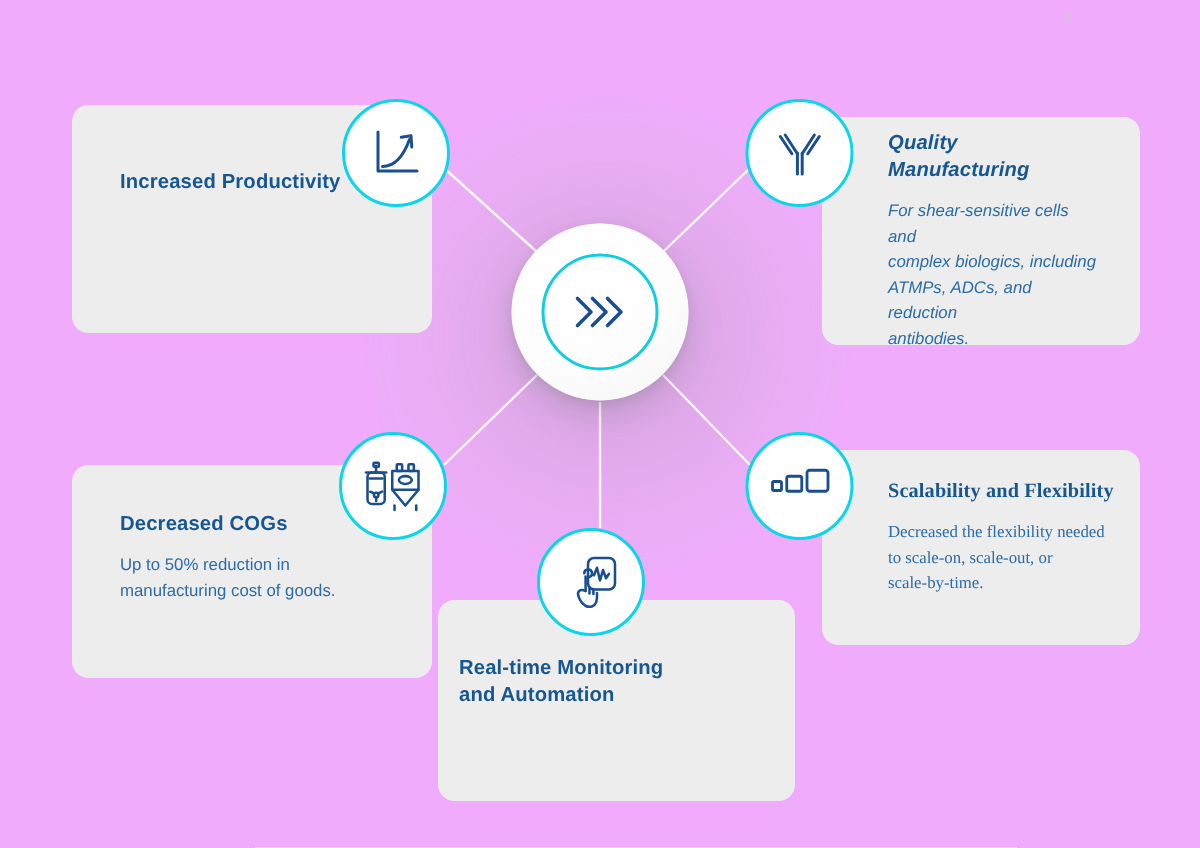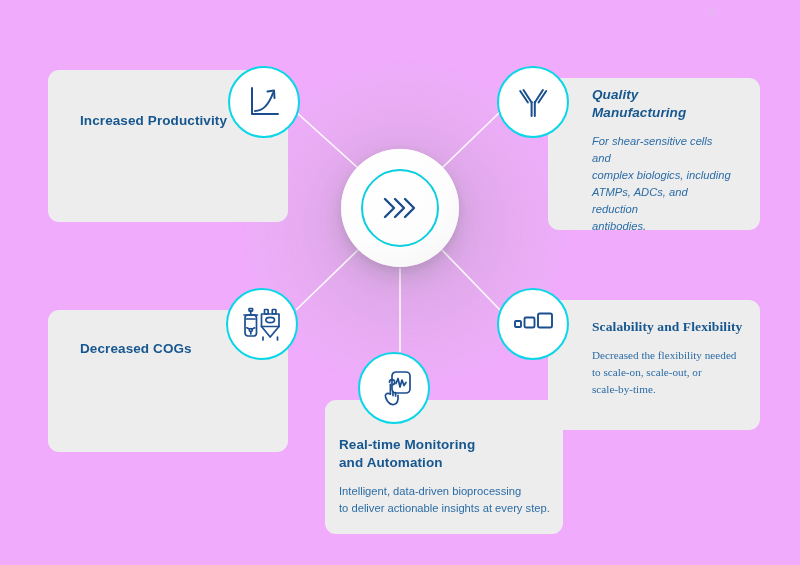--- a/index.html
+++ b/index.html
@@ -73,21 +73,21 @@
 
   #card-quality { left: 548px; top: 78px;  width: 212px; height: 152px; }
   #card-quality .inner { padding: 8px 26px 0 44px; font-style: italic; }
 
   #card-cogs { left: 48px;  top: 290px; width: 240px; height: 142px; margin-top: 20px; }
   #card-cogs .inner { padding: 30px 0 0 32px; }
 
   #card-scalability { left: 548px; top: 300px; width: 212px; height: 130px; font-family: Liberation Serif, serif; }
   #card-scalability .inner { padding: 18px 14px 0 44px; }
 
-  #card-monitoring { left: 292px; top: 400px; width: 238px; height: 134px; margin-left: 33px; }
+  #card-monitoring { left: 292px; top: 400px; width: 238px; height: 134px; }
   #card-monitoring .inner { padding: 36px 0 0 14px; }
 
   
   .icon-bubble {
     position: absolute;
     width: 72px;
     height: 72px;
     border-radius: 50%;
     background: #ffffff;
     border: 2.6px solid #0ad6e8;
@@ -170,38 +170,38 @@
       <p class="card-body">For shear-sensitive cells and
 complex biologics, including
 ATMPs, ADCs, and reduction
 antibodies.</p>
     </div>
   </div>
 
   <div class="card" id="card-cogs">
     <div class="inner">
       <p class="card-title">Decreased COGs</p>
+      <p class="card-body">Up to 50% reduction in
+manufacturing cost of goods.</p>
     </div>
   </div>
 
   <div class="card" id="card-scalability">
     <div class="inner">
       <p class="card-title">Scalability and Flexibility</p>
       <p class="card-body">Decreased the flexibility needed
 to scale-on, scale-out, or
  scale-by-time.</p>
     </div>
   </div>
 
   <div class="card" id="card-monitoring">
     <div class="inner">
       <p class="card-title">Real-time Monitoring
 and Automation</p>
-      <p class="card-body">Intelligent, data-driven bioprocessing
-to deliver actionable insights at every step.</p>
     </div>
   </div>
 
   <div class="icon-bubble" id="icon-productivity">
     <svg width="40" height="40" viewBox="0 0 40 40" fill="none" stroke="#1b4e8f" stroke-width="2" stroke-linecap="round" stroke-linejoin="round">
       <polyline points="8,6 8,32 34,32"></polyline>
       <path d="M11 29 C 19 29, 25 22, 29 11" fill="none"></path>
       <polyline points="23.5,9.5 30,8.5 30.5,16"></polyline>
     </svg>
   </div>

